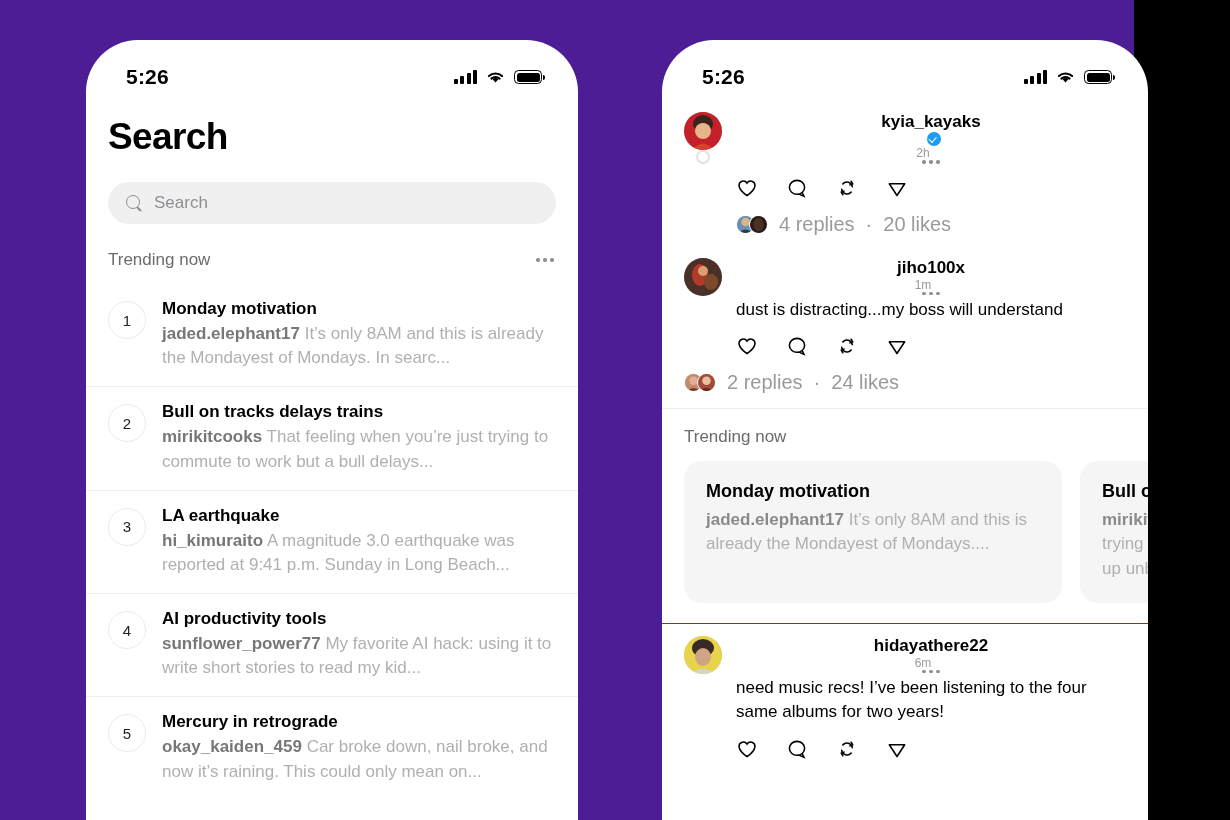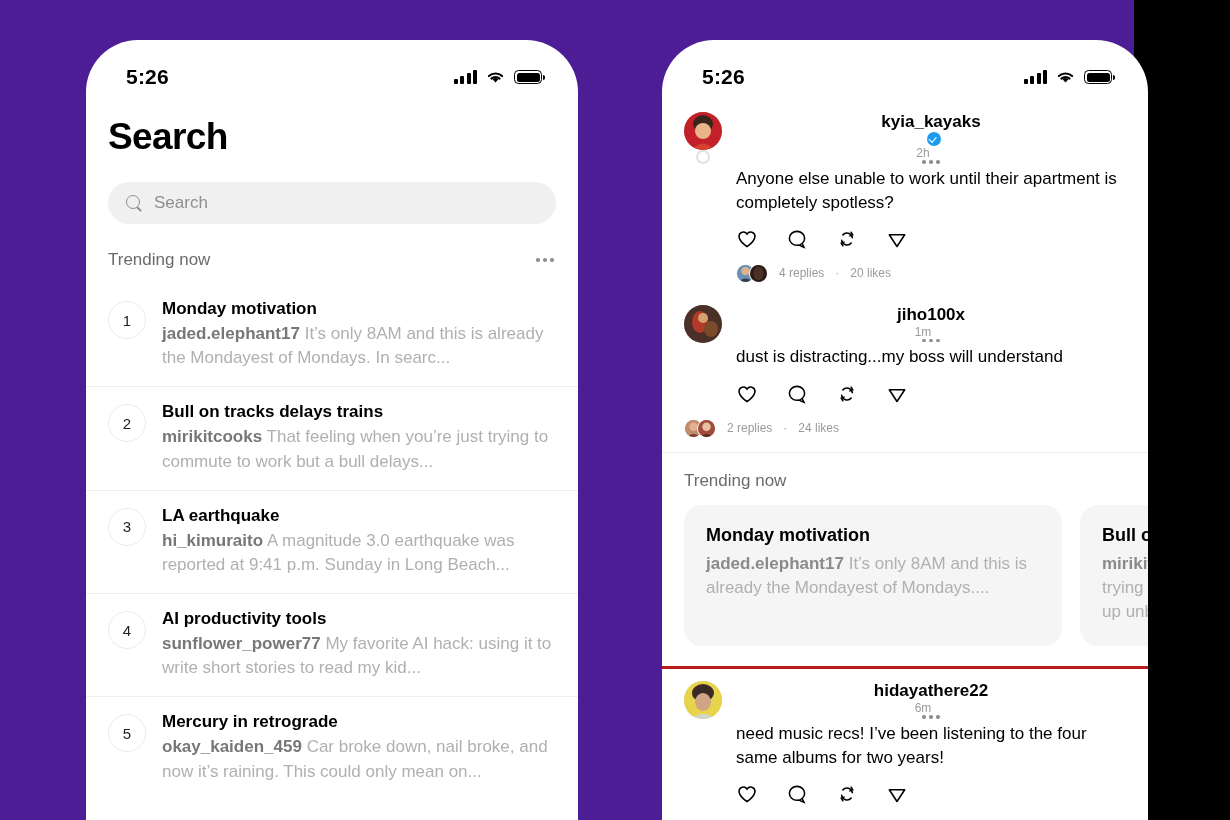--- a/index.html
+++ b/index.html
@@ -87,21 +87,21 @@
     font-size:15px; margin-top:3px;
   }
   .trend-body { flex:1 1 auto; min-width:0; }
   .trend-title { font-size:17px; font-weight:700; color:#000; line-height:1.3; }
   .trend-desc { font-size:17px; color:#b0b0b0; line-height:1.42; margin-top:2px; }
   .trend-desc .user { color:#777; font-weight:700; }
 
   
   .feed { padding:0; }
   .post { position:relative; padding:12px 22px 6px 22px; }
-  .post.sep { border-top:3px solid #b91c1c; }
+  .post.sep { border-top:1px solid #b91c1c; }
   .post-grid { display:flex; gap:14px; align-items:flex-start; }
   .av-col { flex:0 0 auto; width:38px; position:relative; }
   .avatar {
     width:38px; height:38px; border-radius:50%;
     background:#cfcfcf; overflow:hidden; position:relative;
   }
   .avatar svg { display:block; width:100%; height:100%; }
   .thread-line {
     position:absolute; left:18.5px; top:46px; bottom:-6px;
     width:2px; background:#e2e2e2;
@@ -136,21 +136,21 @@
     display:flex; align-items:center; gap:11px;
     margin-top:14px; padding-left:0;
   }
   .mini-avs { display:flex; align-items:center; }
   .mini-avs .m {
     width:19px; height:19px; border-radius:50%;
     border:1.5px solid #fff; overflow:hidden; background:#bbb;
   }
   .mini-avs .m + .m { margin-left:-6px; }
   .mini-avs .m svg { display:block; width:100%; height:100%; }
-  .meta-text { font-size:12px; color:#9a9a9a; }
+  .meta-text { font-size:20px; color:#9a9a9a; }
 
   
   .trend-strip { border-top:1px solid #ededed; padding:18px 0 20px 0; margin-top:8px; }
   .trend-strip .head { font-size:17px; color:#6b6b6b; padding:0 22px 14px 22px; }
   .cards { display:flex; gap:18px; padding-left:22px; }
   .tcard {
     flex:0 0 auto; width:378px; background:#f5f5f5;
     border-radius:18px; padding:20px 22px 22px 22px;
   }
   .tcard .t { font-size:18px; font-weight:700; color:#000; }
@@ -288,21 +288,20 @@
               <span class="uname">kyia_kayaks</span>
               <span class="verified"></span>
               <span class="spacer"></span>
               <span class="time">2h</span>
               <span class="dots3">
                   <b></b>
                   <b></b>
                   <b></b>
                 </span>
             </div>
-            <div class="post-text">Anyone else unable to work until their apartment is completely spotless?</div>
             <div class="actions">
               <span class="act">
                   <svg width="22" height="22" viewBox="0 0 24 24" fill="none" stroke="#000" stroke-width="1.7">
                     <path d="M12 20.2 C12 20.2 3.3 14.9 3.3 9.1 A4.7 4.7 0 0 1 12 6.6 A4.7 4.7 0 0 1 20.7 9.1 C20.7 14.9 12 20.2 12 20.2 Z"></path>
                   </svg>
                 </span>
               <span class="act">
                   <svg width="22" height="22" viewBox="0 0 24 24" fill="none" stroke="#000" stroke-width="1.7">
                     <path d="M20.3 11.3 A8.3 7.6 0 1 1 12 3.7 A8.3 7.6 0 0 1 20.3 11.3 Z M17.5 16.6 L19.6 21 L15.2 19.2"></path>
                   </svg>

